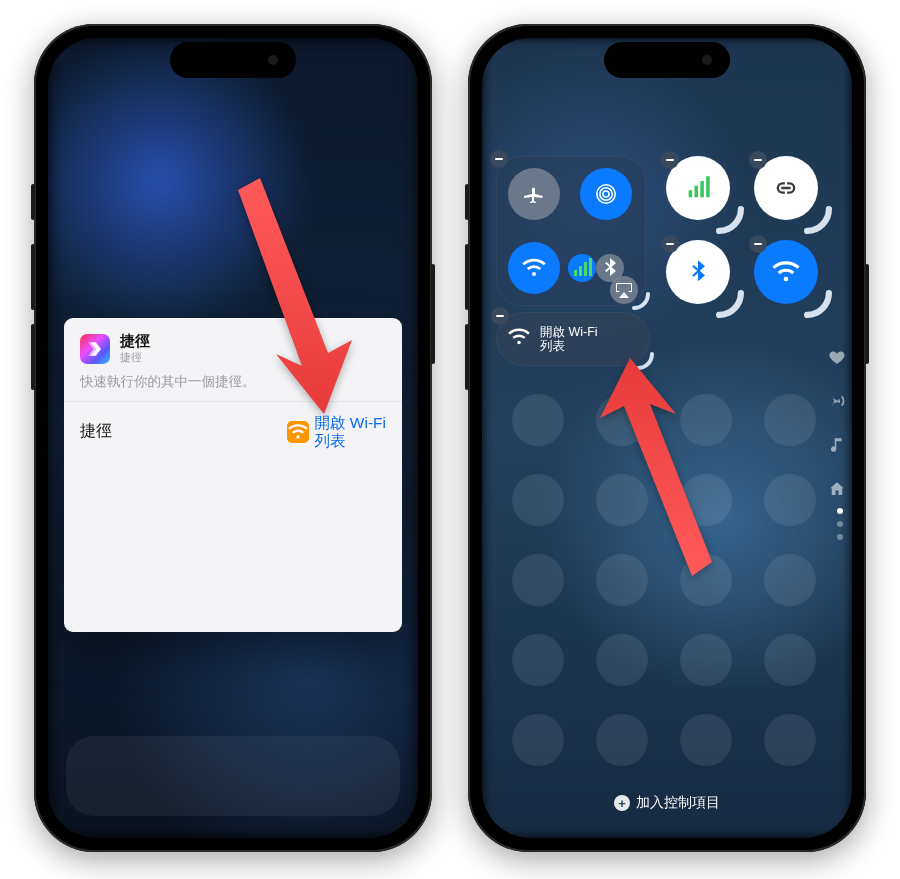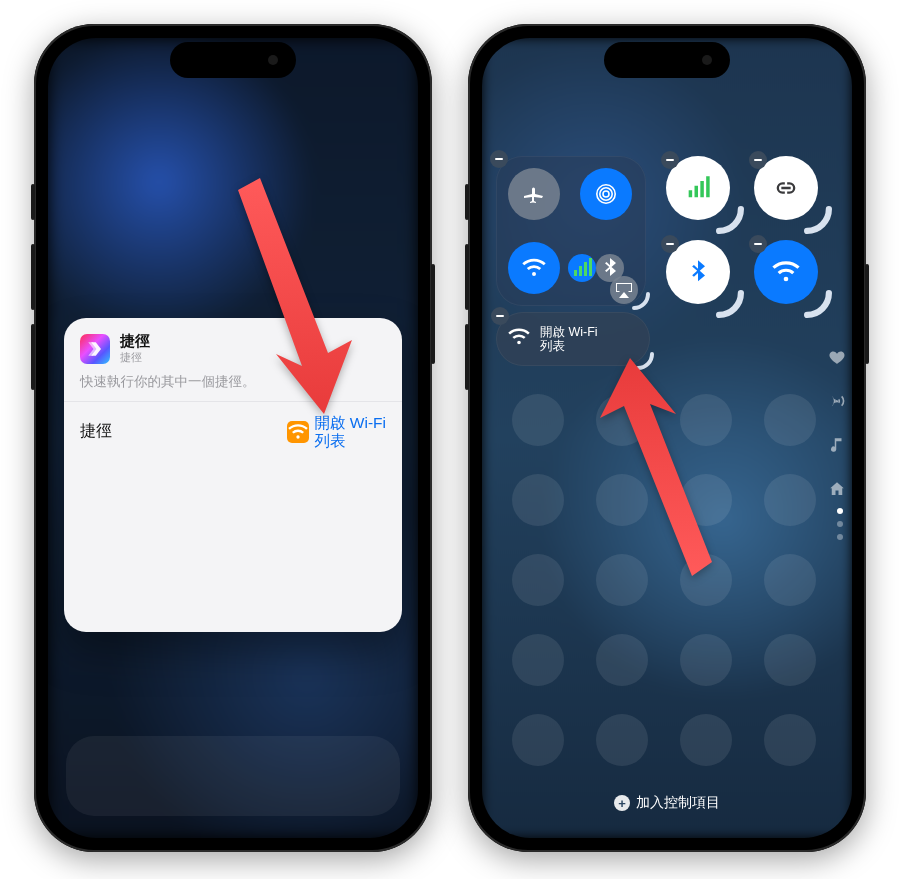--- a/index.html
+++ b/index.html
@@ -17,21 +17,21 @@
 
   
   .blurbg{position:absolute;inset:0;background:
      radial-gradient(220px 220px at 30% 18%, #2b5cc5 0%, transparent 70%),
      radial-gradient(260px 260px at 70% 80%, #1e3a64 0%, transparent 75%),
      linear-gradient(180deg,#0e1b2e 0%, #13263e 50%, #0b1422 100%);
      filter:blur(8px);}
   .blurbg::after{content:"";position:absolute;inset:0;background:rgba(10,15,25,.15);}
   .dockblob{position:absolute;left:18px;right:18px;bottom:22px;height:80px;border-radius:28px;background:rgba(255,255,255,.06);}
 
-  .card{position:absolute;left:16px;right:16px;top:280px;background:#f4f4f6;border-radius:22px;display:flex;flex-direction:column;box-shadow:0 20px 40px rgba(0,0,0,.35);}
+  .card{position:absolute;left:16px;right:16px;top:280px;background:#f4f4f6;border-radius:9px;display:flex;flex-direction:column;box-shadow:0 20px 40px rgba(0,0,0,.35);}
   .card-head{display:flex;align-items:center;gap:10px;padding:14px 16px 4px 16px;}
   .appicon{width:30px;height:30px;border-radius:7px;background:linear-gradient(135deg,#ff2d55 0%,#e84fff 40%,#5856ff 70%,#30c3ff 100%);display:flex;align-items:center;justify-content:center;}
   .appicon svg{width:18px;height:18px;}
   .app-meta .t{font-size:15px;font-weight:600;color:#111;}
   .app-meta .s{font-size:11px;color:#9a9a9f;margin-top:-1px;}
   .card-sub{padding:4px 16px 10px 16px;font-size:13.5px;color:#9a9a9f;}
   .card-row{display:flex;align-items:center;justify-content:space-between;padding:12px 16px;border-top:1px solid #e4e4e8;}
   .row-left{font-size:16px;color:#111;font-weight:500;}
   .row-right{display:flex;align-items:center;gap:6px;color:#0a6ef0;font-size:15.5px;font-weight:500;line-height:1.15;}
   .wifi-badge{width:22px;height:22px;border-radius:5px;background:#ff9500;display:flex;align-items:center;justify-content:center;color:#fff;}

